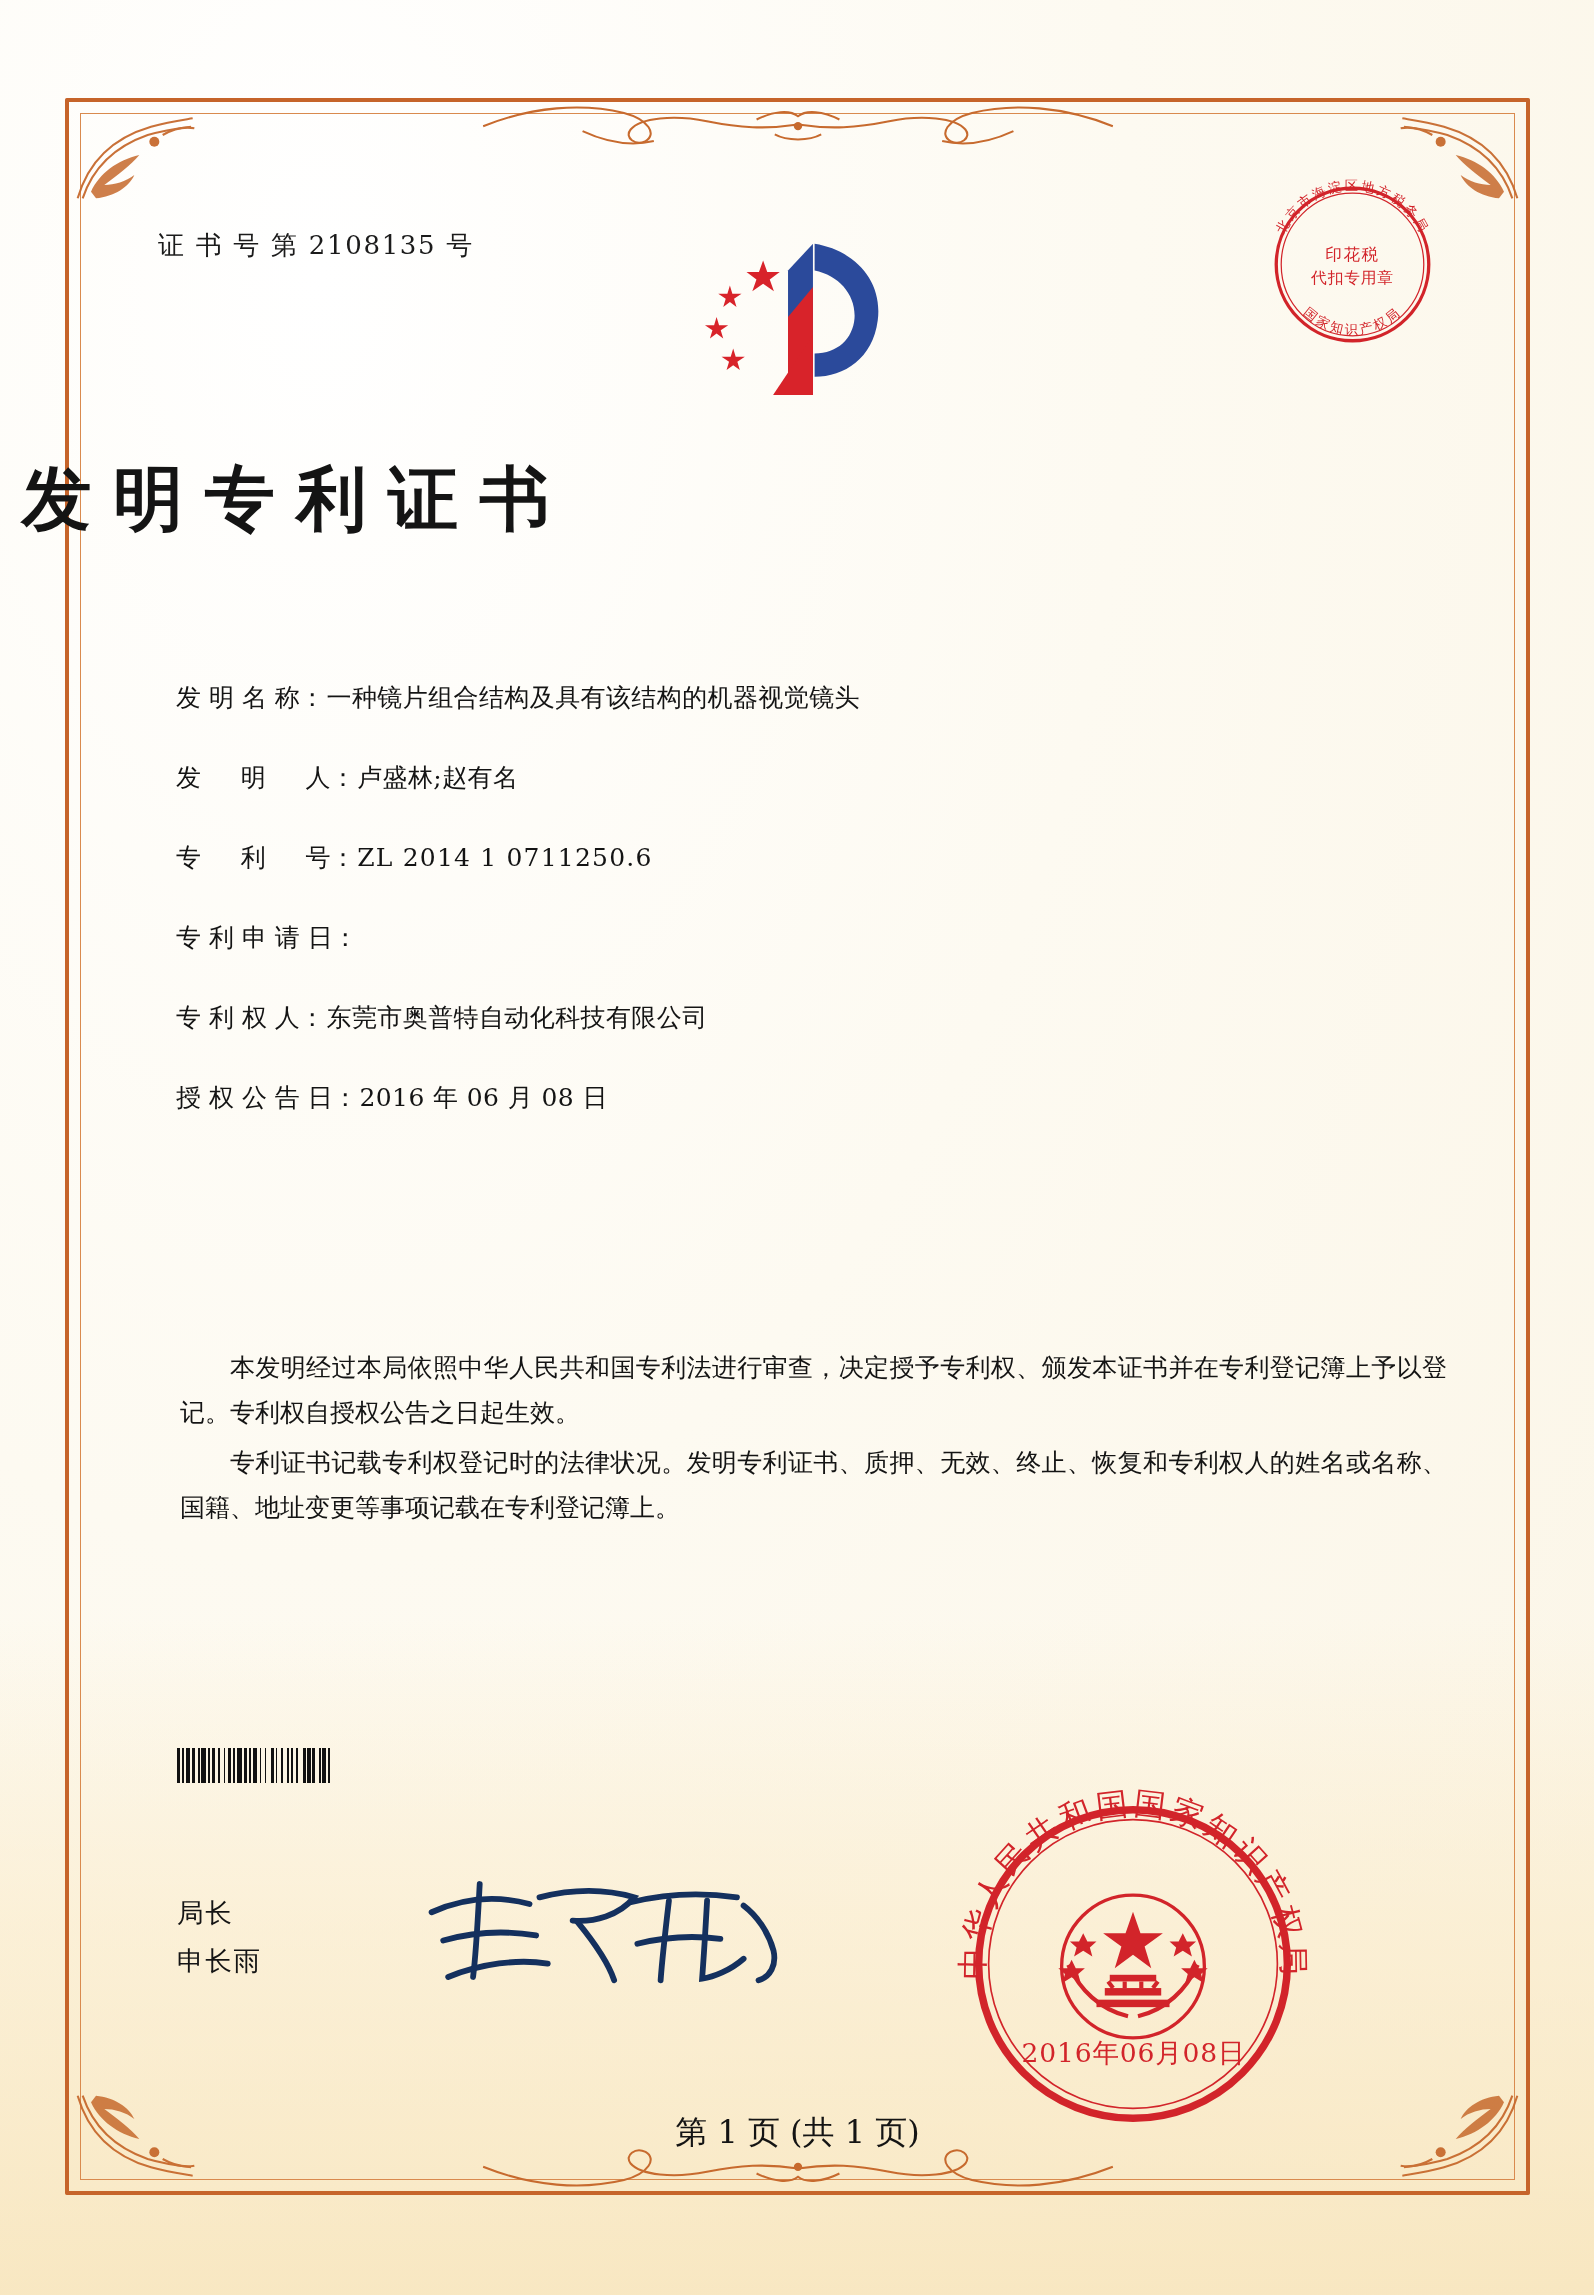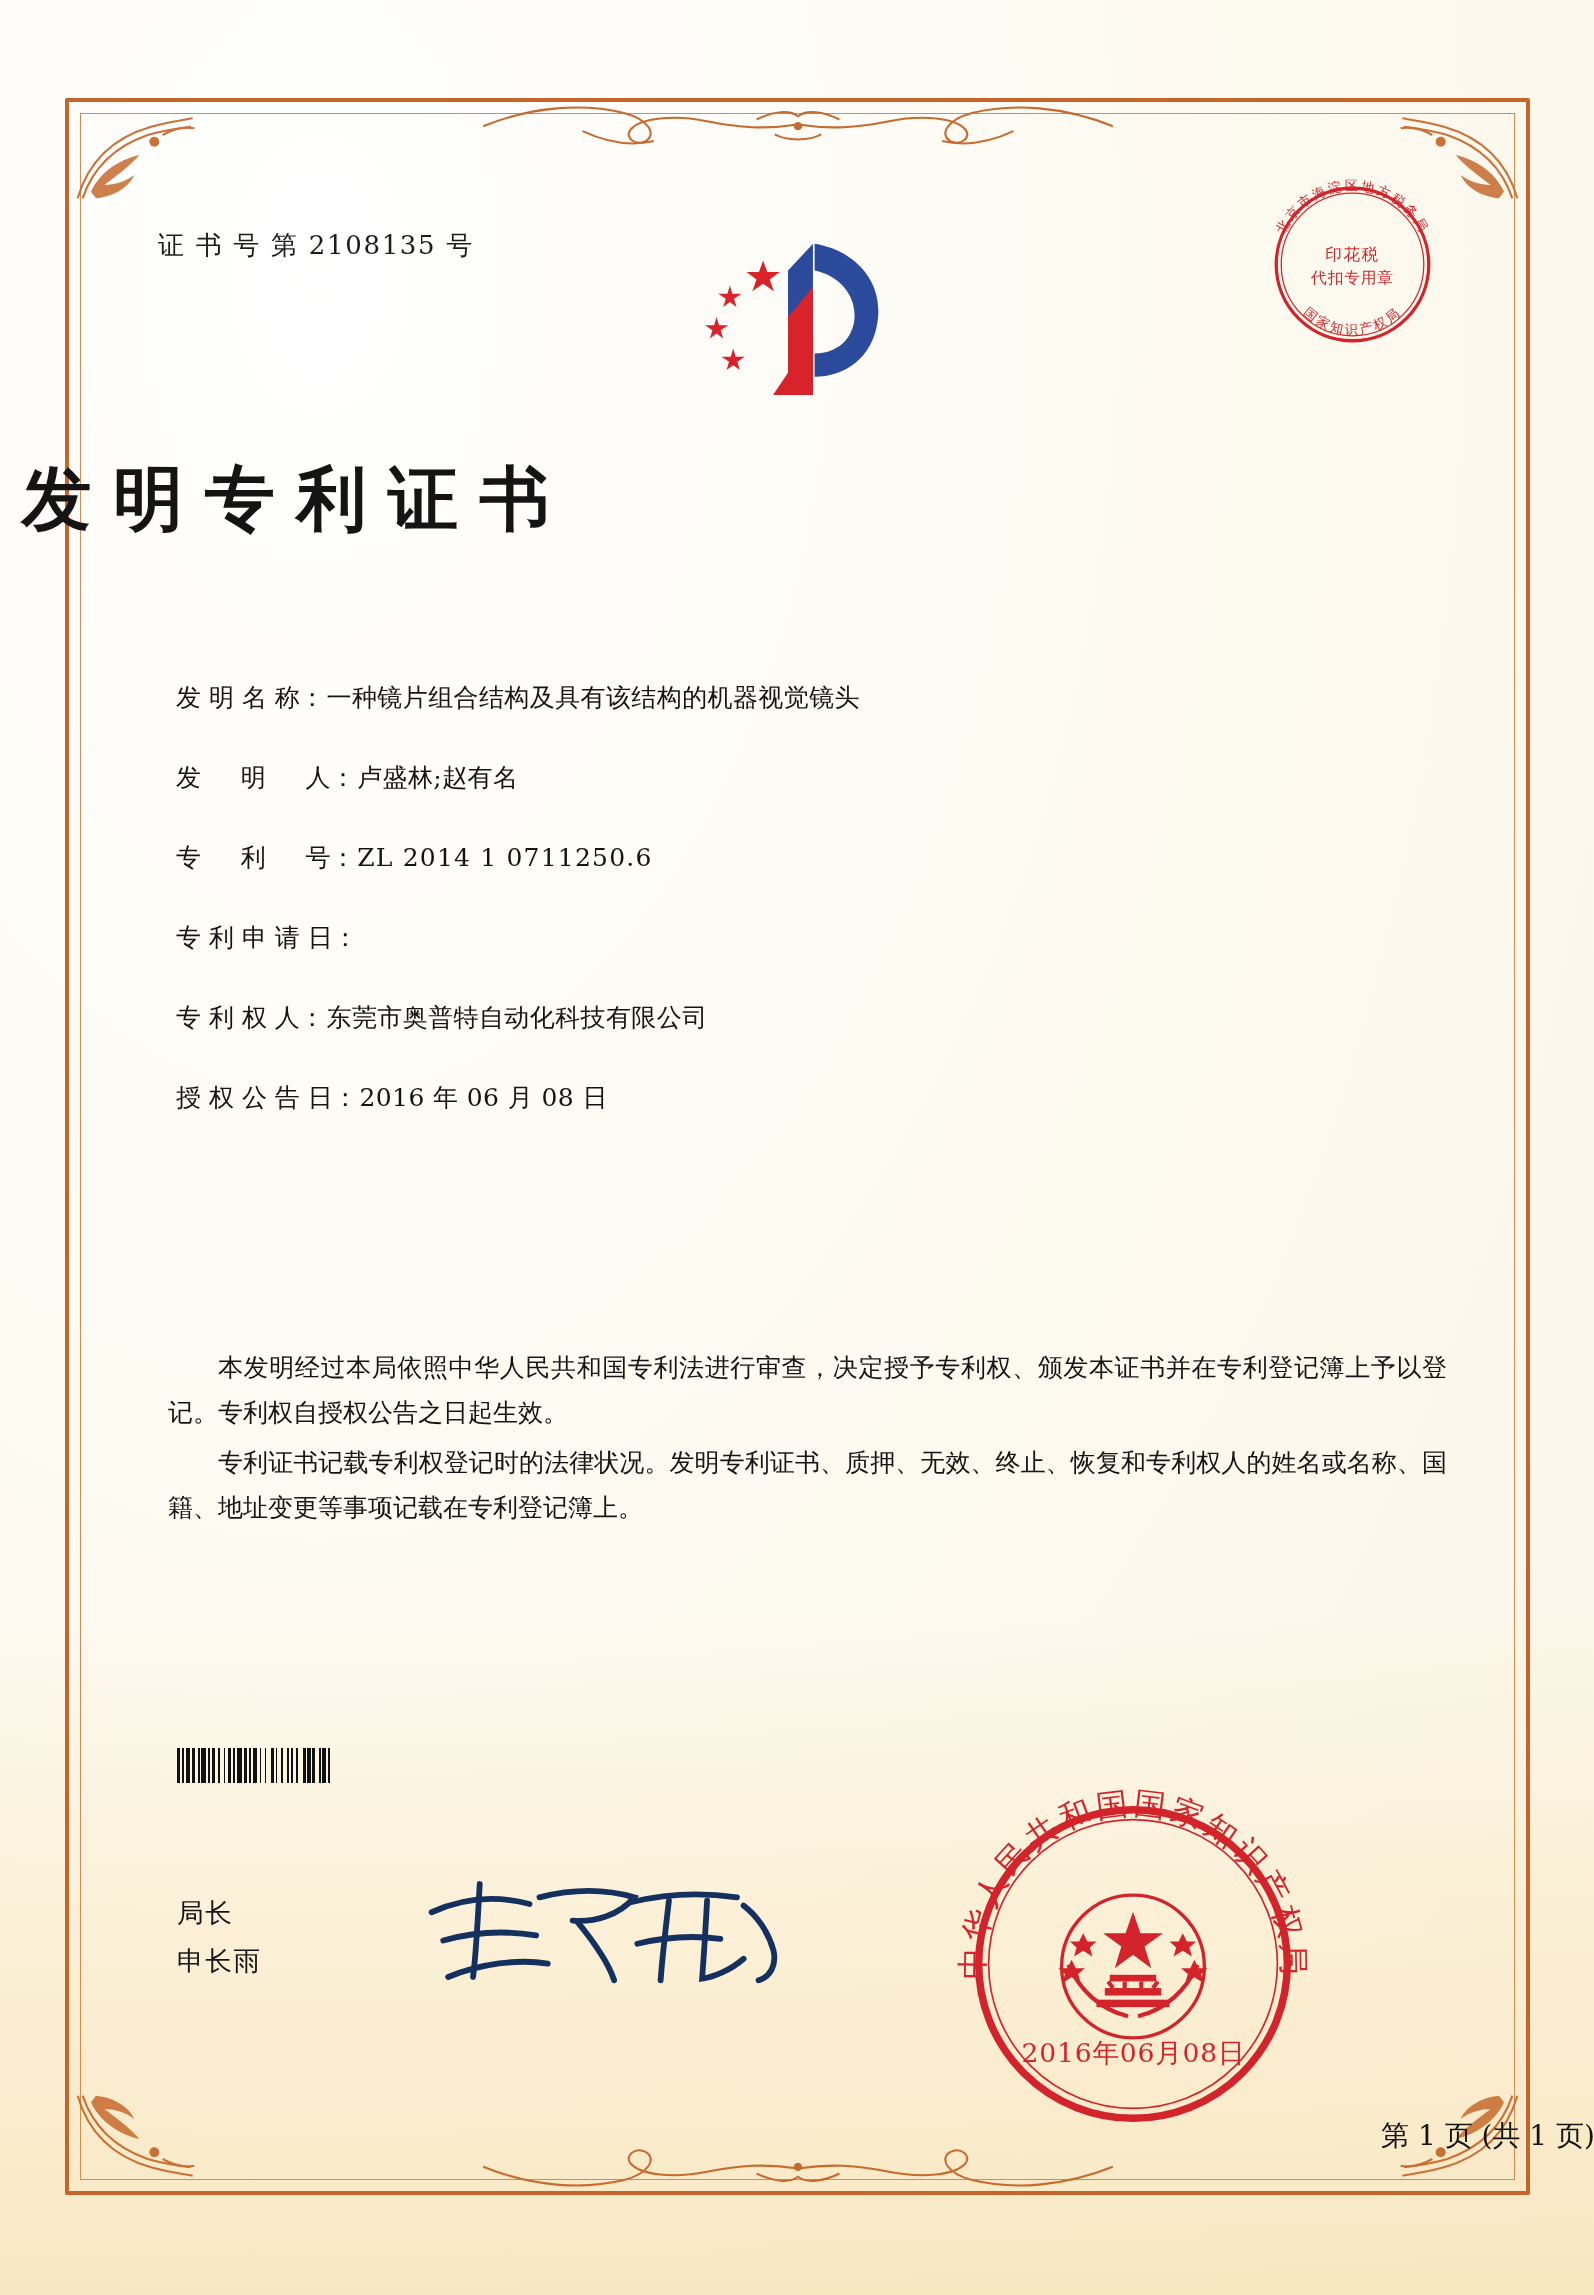--- a/index.html
+++ b/index.html
@@ -147,21 +147,21 @@
   }
   .field-value {
     flex: 1 1 auto;
     letter-spacing: 0.4px;
   }
   .field-value.spaced { letter-spacing: 1.2px; }
 
   
   .body-text {
     position: absolute;
-    left: 168px;
+    left: 180px;
     right: 148px;
     top: 1345px;
     font-family: "DejaVu Serif", "Liberation Serif", serif;
     font-size: 25px;
     line-height: 45px;
     color: #141414;
     text-align: justify;
   }
   .body-text p {
     margin: 0 0 5px 0;
@@ -225,23 +225,23 @@
     font-size: 26.6px;
     color: #d2242a;
     letter-spacing: 0.8px;
   }
 
   
   .page-footer {
     position: absolute;
     left: 0; right: 0;
     bottom: 140px;
-    text-align: right;
-    font-family: "DejaVu Serif", "Liberation Serif", serif;
-    font-size: 28px;
+    text-align: center;
+    font-family: "DejaVu Serif", "Liberation Serif", serif;
+    font-size: 32px;
     color: #141414;
   }
 </style>
 </head>
 <body>
 
 <div class="page">
   <div class="paper-tint"></div>
   <div class="paper-tint bottom"></div>
 

